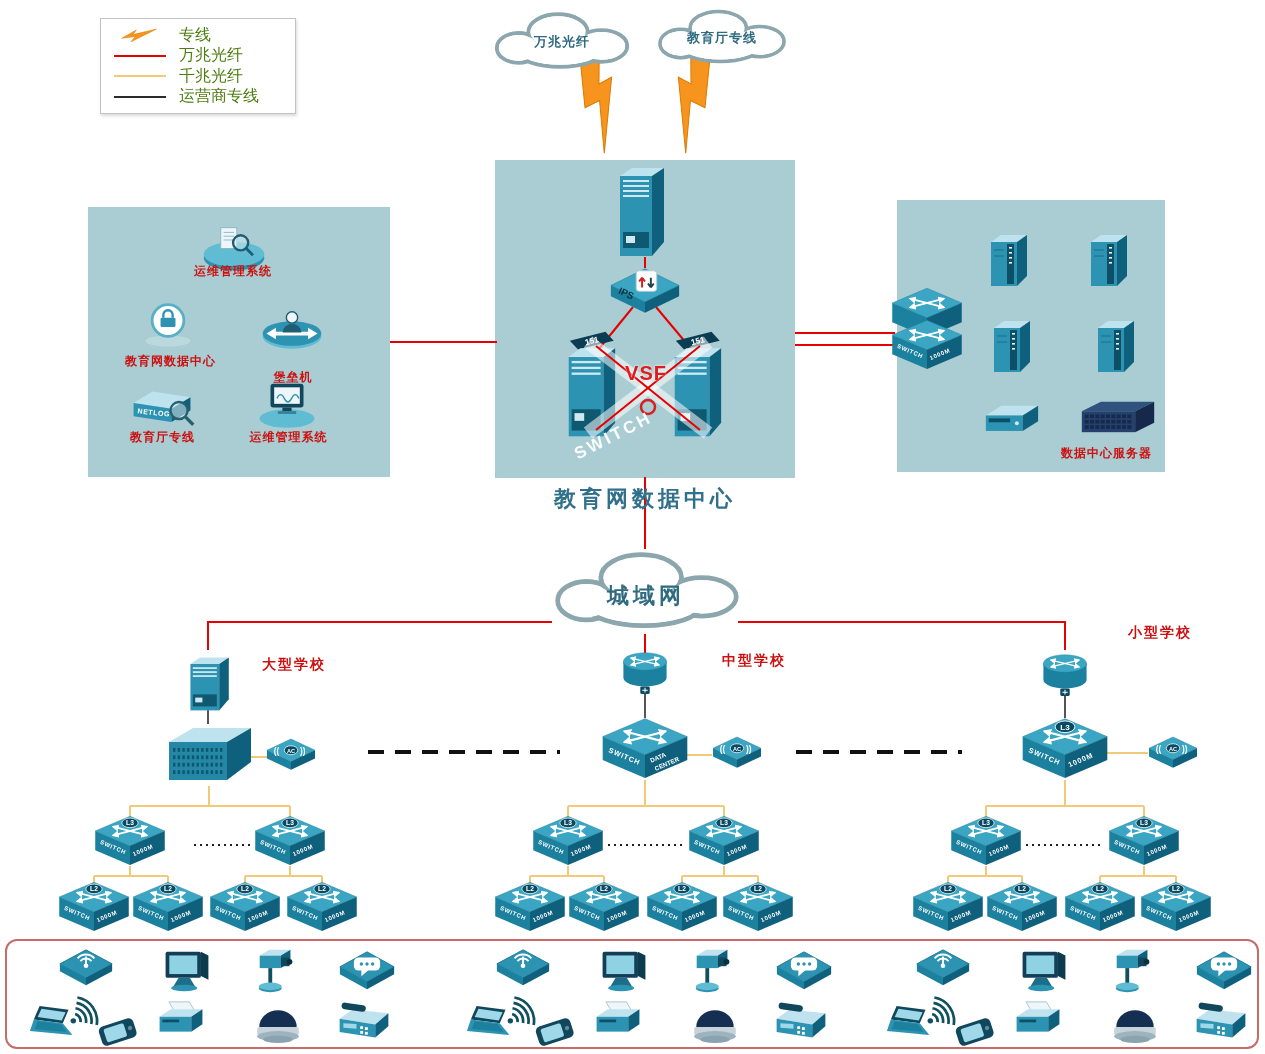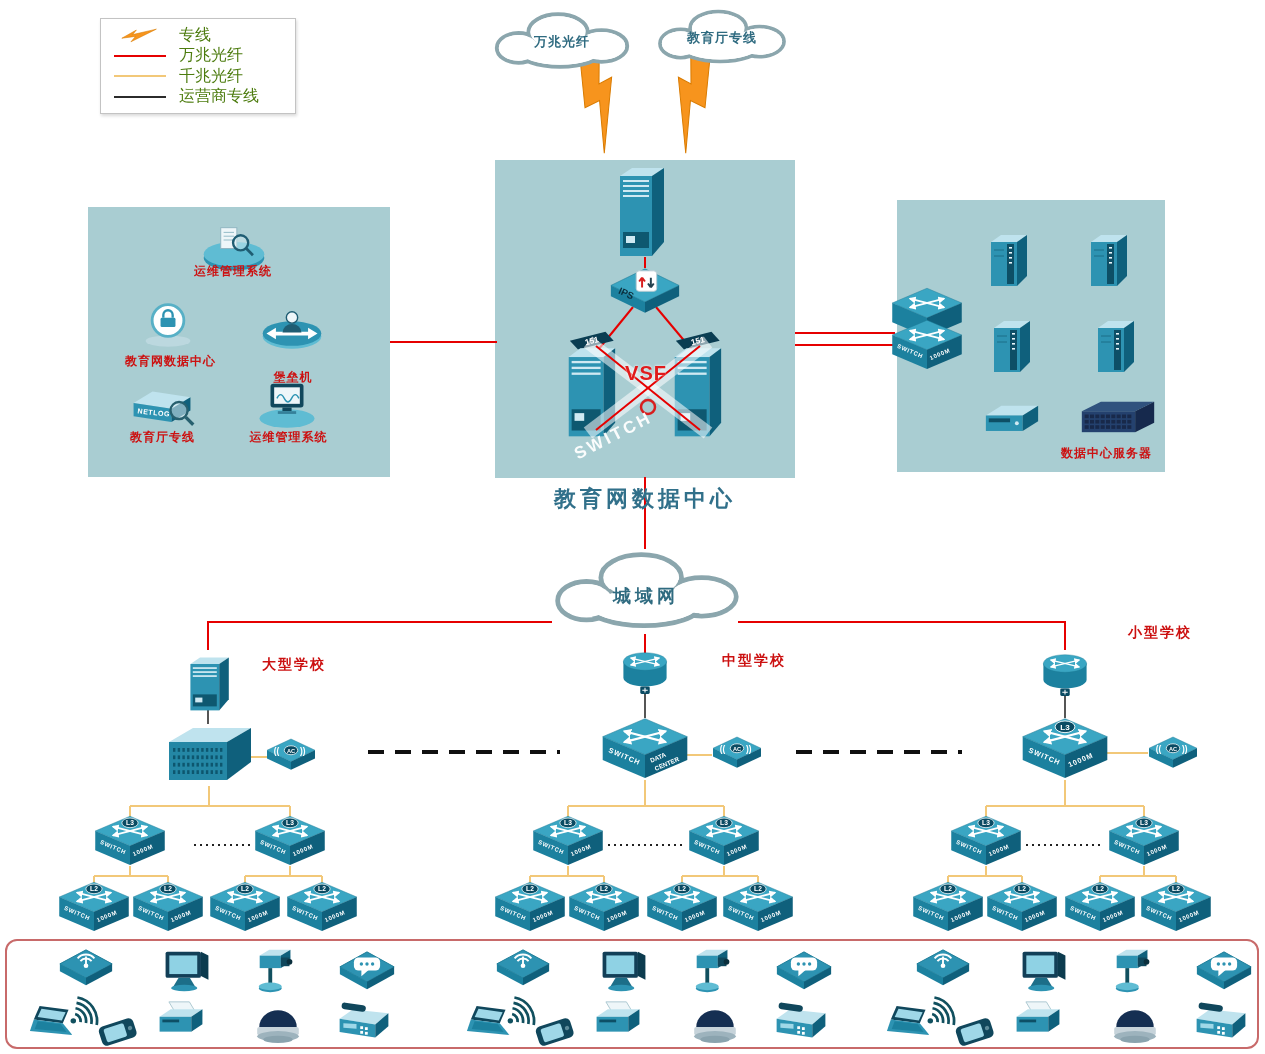--- a/index.html
+++ b/index.html
@@ -13,21 +13,21 @@
   .ln-yellow{stroke:var(--c-yellow);stroke-width:2;fill:none}
   .ln-black{stroke:var(--c-black);stroke-width:1.6;fill:none}
   .ln-dot{stroke:#222;stroke-width:2;fill:none;stroke-dasharray:2 4}
   .ln-dash{stroke:#101010;stroke-width:4;fill:none;stroke-dasharray:16 11}
   .dev{position:absolute;z-index:3}
   .dev svg{width:100%;height:auto;display:block}
   .cloud{position:absolute;z-index:3}
   .cloud svg{width:100%;height:100%;display:block}
   .cloud-text{position:absolute;inset:0;display:flex;align-items:center;justify-content:center;
       color:#2f6b80;font-weight:bold;font-size:13px;letter-spacing:1px;padding-top:6px}
-  .cloud-text.big{font-size:18px;font-family:"Liberation Serif",serif;letter-spacing:4px}
+  .cloud-text.big{font-size:22px;font-family:"Liberation Serif",serif;letter-spacing:4px}
   .lbl-red{position:absolute;z-index:5;color:var(--c-redlabel);font-weight:bold;font-size:12px;text-align:center;letter-spacing:1px}
   .school-name{position:absolute;z-index:5;color:var(--c-redlabel);font-weight:bold;font-size:14px;letter-spacing:2px}
   #legend{position:absolute;left:100px;top:18px;width:196px;height:96px;background:#fff;
       border:1px solid #c3c3c3;box-shadow:1px 2px 3px rgba(0,0,0,.15);z-index:5;
       display:flex;flex-direction:column;justify-content:space-around;padding:6px 10px}
   .legend-row{display:flex;align-items:center;gap:10px;height:20px}
   .legend-sym{width:58px;display:flex;align-items:center;justify-content:center}
   .lsample{display:inline-block;width:52px;height:0;border-top:2px solid}
   .legend-label{font-size:16px;color:#4d7c0f}
   #dc-title{position:absolute;left:495px;top:484px;width:300px;text-align:center;z-index:5;

